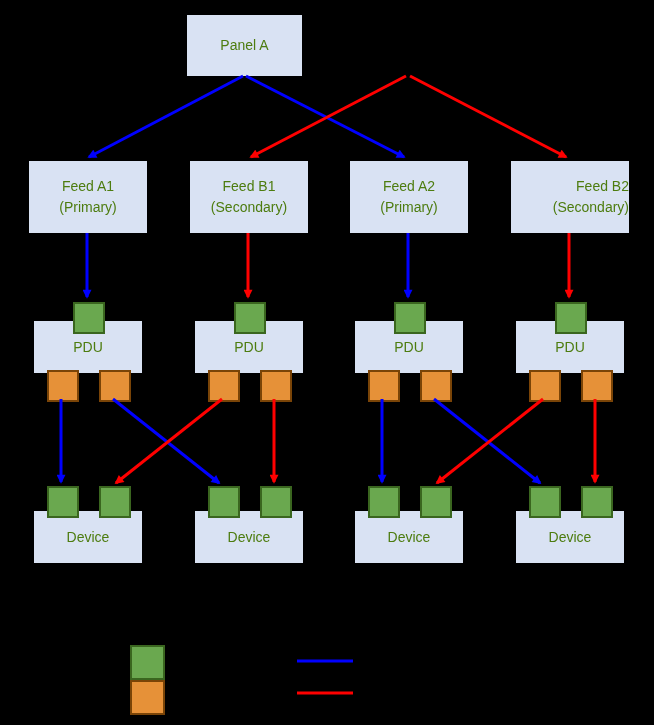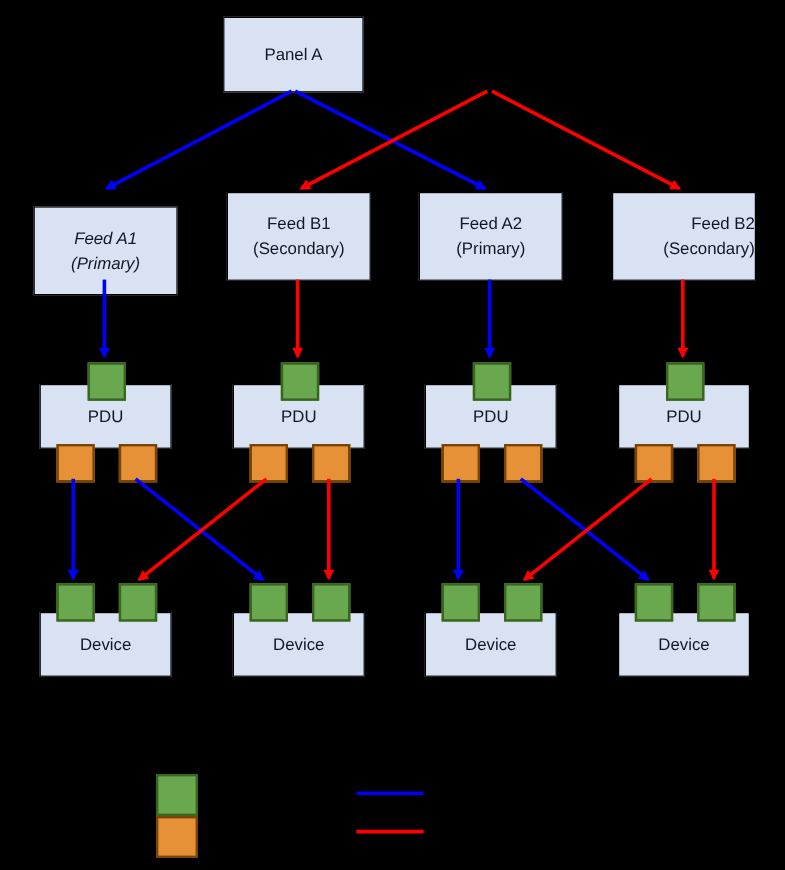--- a/index.html
+++ b/index.html
@@ -16,21 +16,21 @@
   }
   .node {
     position: absolute;
     display: flex;
     flex-direction: column;
     align-items: center;
     justify-content: center;
     text-align: center;
     font-size: 14px;
     line-height: 1.5;
-    color: #0f172a;
+    color: #4d7c0f;
     border: 1px solid #000000;
   }
   .port {
     position: absolute;
     width: 28px;
     height: 28px;
     border: 2px solid #3a661f;
   }
   .port.out {
     border-color: #7a4407;
@@ -53,21 +53,21 @@
 </style>
 </head>
 <body>
 
 <div class="canvas" style="background-color: rgb(0, 0, 0);">
 
   <div class="node" style="left: 186px; top: 14px; width: 115px; height: 61px; background-color: rgb(217, 226, 243);">
     <span>Panel A</span>
   </div>
 
-  <div class="node" style="left: 28px; top: 172px; width: 118px; height: 72px; background-color: rgb(217, 226, 243); font-style: italic;">
+  <div class="node" style="left: 28px; top: 160px; width: 118px; height: 72px; background-color: rgb(217, 226, 243);">
     <span>Feed A1</span>
     <span>(Primary)</span>
   </div>
   <div class="node" style="left: 189px; top: 160px; width: 118px; height: 72px; background-color: rgb(217, 226, 243);">
     <span>Feed B1</span>
     <span>(Secondary)</span>
   </div>
   <div class="node" style="left: 349px; top: 160px; width: 118px; height: 72px; background-color: rgb(217, 226, 243);">
     <span>Feed A2</span>
     <span>(Primary)</span>

